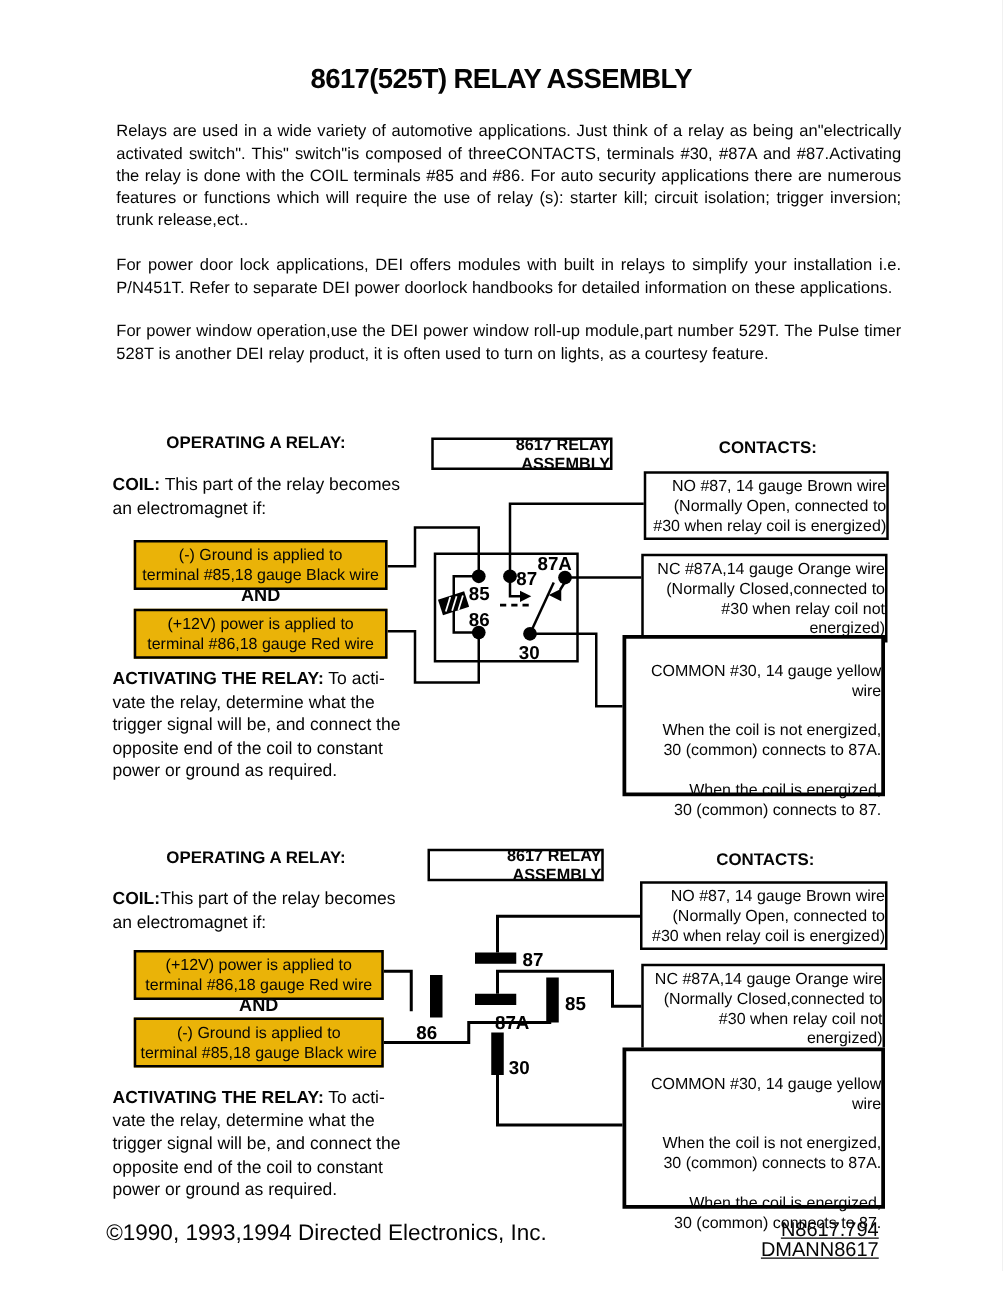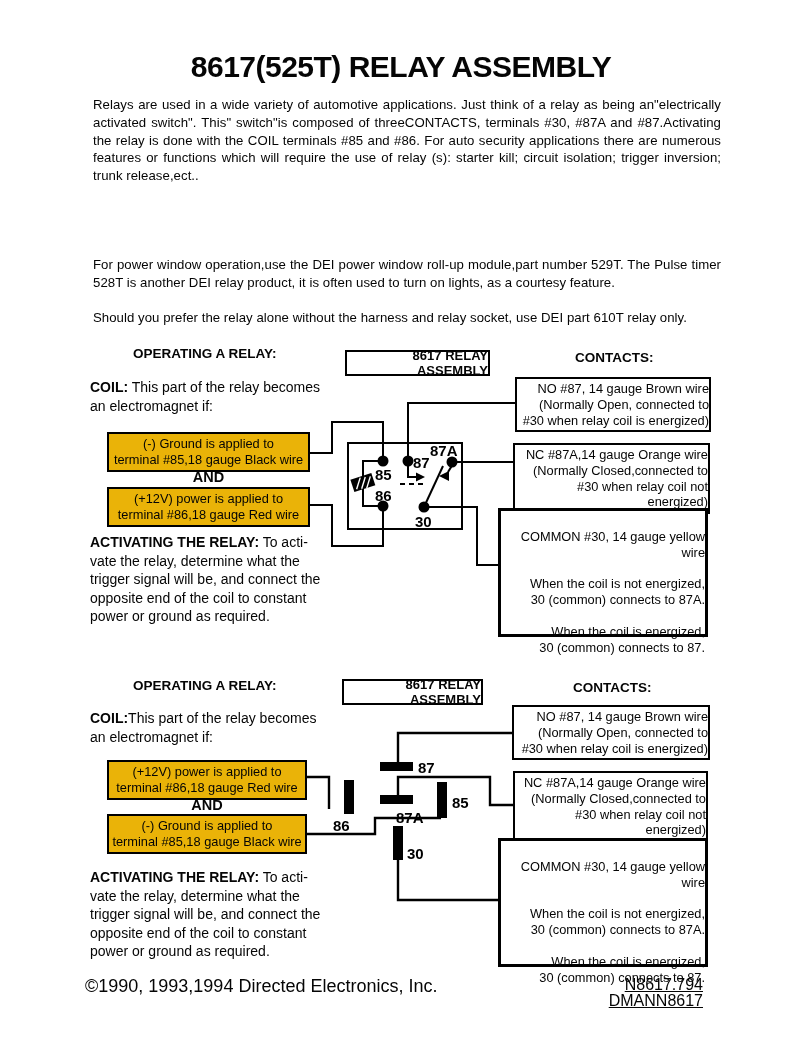--- a/index.html
+++ b/index.html
@@ -4,21 +4,21 @@
 <style>
   html,body{margin:0;padding:0;background:#e8e8e8;}
   .page{
     position:relative;width:802px;height:1037px;background:#ffffff;
     font-family:"Liberation Sans", sans-serif;color:#050505;overflow:hidden;
     margin:0 auto;
   }
   .abs{position:absolute;}
   .title{
     left:0;top:50px;width:802px;text-align:center;
-    font-size:30px;font-weight:bold;letter-spacing:-0.5px;
+    font-size:22px;font-weight:bold;letter-spacing:-0.5px;
   }
   .para{
     left:93px;width:628px;font-size:13.2px;line-height:17.8px;
     text-align:justify;letter-spacing:0.05px;
   }
   .p1{top:96px;}
   .p2{top:203px;}
   .p3{top:256px;}
   .p4{top:309px;text-align:left;}
   .heading{font-size:13.5px;font-weight:bold;}
@@ -49,22 +49,22 @@
   .refs{width:147px;text-align:right;font-size:16px;line-height:16px;text-decoration:underline;}
 </style>
 </head>
 <body>
 
 <div class="page">
 
   <div class="abs title">8617(525T) RELAY ASSEMBLY</div>
 
   <div class="abs para p1">Relays are used in a wide variety of automotive applications. Just think of a relay as being an"electrically activated switch". This" switch"is composed of threeCONTACTS, terminals #30, #87A and #87.Activating the relay is done with the COIL terminals #85 and #86. For auto security applications there are numerous features or functions which will require the use of relay (s): starter kill; circuit isolation; trigger inversion; trunk release,ect..</div>
+  <div class="abs para p2">For power door lock applications, DEI offers modules with built in relays to simplify your installation i.e. P/N451T. Refer to separate DEI power doorlock handbooks for detailed information on these applications.</div>
   <div class="abs para p3">For power window operation,use the DEI power window roll-up module,part number 529T. The Pulse timer 528T is another DEI relay product, it is often used to turn on lights, as a courtesy feature.</div>
-  <div class="abs para p4">Should you prefer the relay alone without the harness and relay socket, use DEI part 610T relay only.</div>
 
   <div class="abs heading" style="left:133px;top:346px;">OPERATING A RELAY:</div>
   <div class="abs asmbox" style="left:345px;top:350px;width:141px;height:22px;">
     <span>8617 RELAY ASSEMBLY</span>
   </div>
   <div class="abs heading" style="left:575px;top:350px;">CONTACTS:</div>
 
   <div class="abs coilnote" style="left:90px;top:378px;"><b>COIL:</b><span> This part of the relay becomes
 an electromagnet if:</span></div>
 

